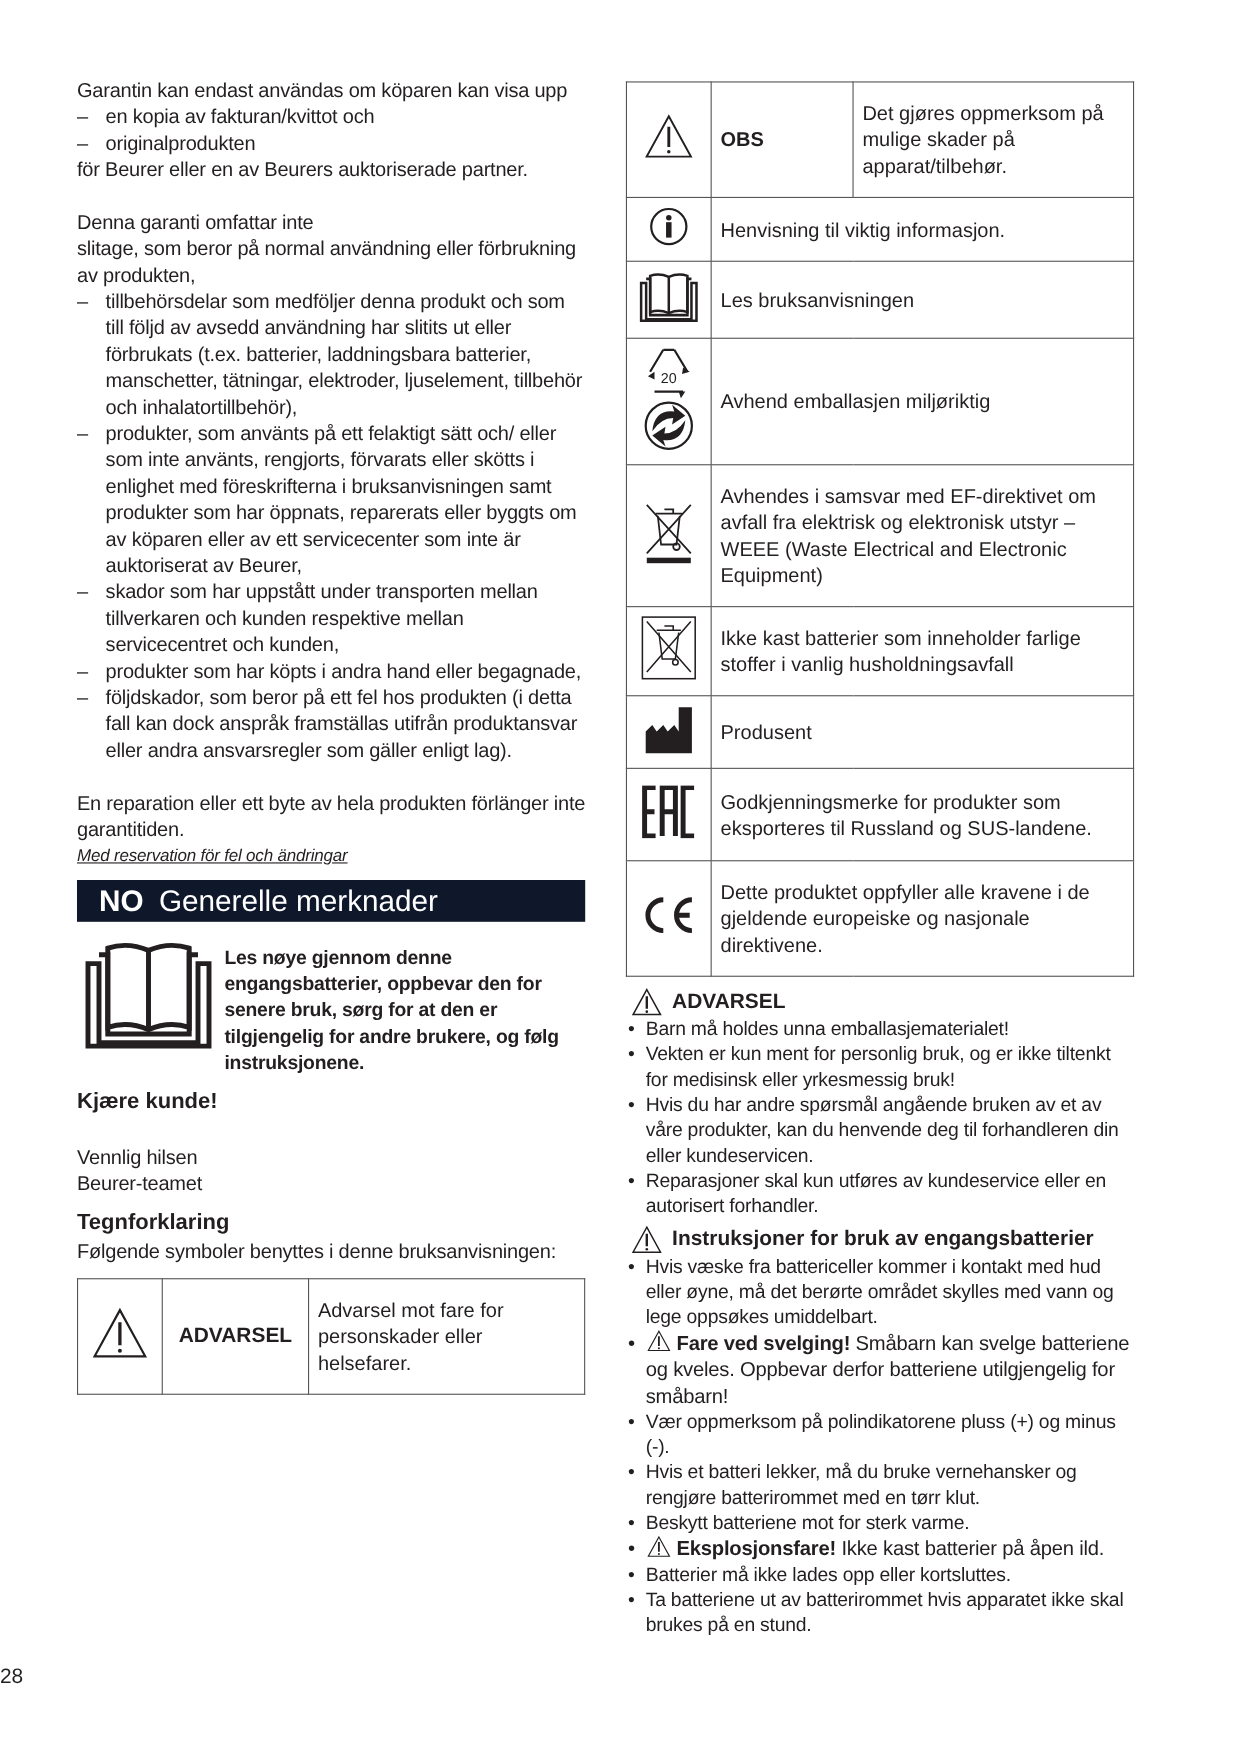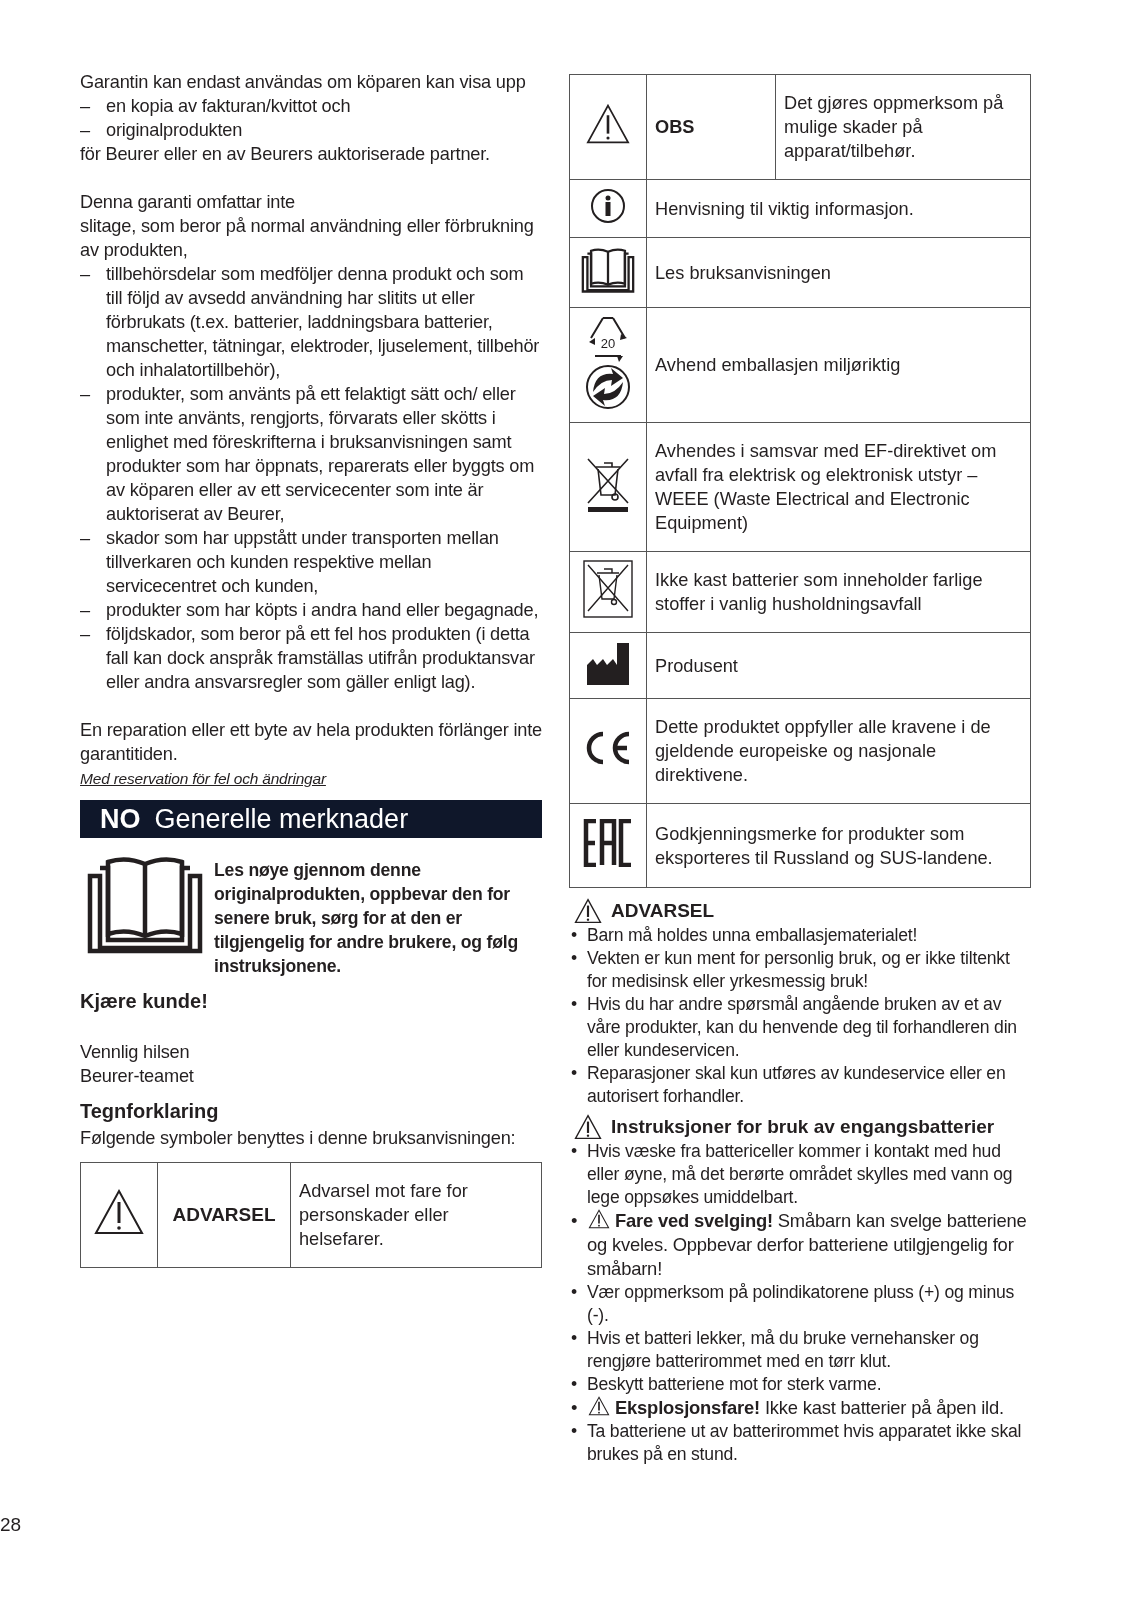--- a/index.html
+++ b/index.html
@@ -1,18 +1,18 @@
 <!DOCTYPE html>
 <html><head>
 <meta charset="utf-8">
 <style>
   html, body { margin:0; padding:0; background:#ffffff; }
   body { width:1128px; height:1601px; position:relative; font-family:"Liberation Sans", sans-serif; color:#231f20; overflow:hidden; }
   .col { position:absolute; top:70px; }
-  #left { left:80px; width:462px; }
+  #left { left:70px; width:462px; }
   #right { left:569px; width:462px; }
   .p { font-size:18.2px; line-height:24px; letter-spacing:-0.2px; margin:0; }
   .gap { height:24px; }
   .dash { position:relative; padding-left:26px; }
   .dash::before { content:"–"; position:absolute; left:0; top:0; }
   .ital { font-style:italic; font-size:15.5px; text-align:left; line-height:22px; margin-top:2px;text-decoration:underline; }
   .banner { margin-top:10px; height:38px; background:#0f172a; color:#fff; display:flex; align-items:center; font-size:27px; padding-left:20px; }
   .banner .code { font-weight:bold; margin-right:14px; }
   .bookrow { display:flex; margin-top:16px; }
   .bookrow .bk { width:118px; height:100px; margin-left:6px; margin-right:10px; flex:none; }
@@ -56,21 +56,21 @@
 
   <div class="bookrow">
     <svg class="bk" viewBox="0 0 118 100">
       <g fill="none" stroke="#231f20" stroke-width="4.5">
         <path d="M4 22 H14 V94 H104 V22 H114 V97 H4 Z"></path>
         <path d="M14 14 H22 V86 H96 V14 H104"></path>
         <path d="M22 8 Q40 2 59 10 Q78 2 96 8 V80 Q78 74 59 82 Q40 74 22 80 Z"></path>
         <path d="M59 10 V82"></path>
       </g>
     </svg>
-    <div class="txt">Les nøye gjennom denne originalprodukten, oppbevar den for senere bruk, sørg for at den er tilgjengelig for andre brukere, og følg instruksjonene.</div>
+    <div class="txt">Les nøye gjennom denne engangsbatterier, oppbevar den for senere bruk, sørg for at den er tilgjengelig for andre brukere, og følg instruksjonene.</div>
   </div>
 
   <h3>Kjære kunde!</h3>
   <div class="gap"></div>
   <p class="p">Vennlig hilsen</p>
   <p class="p">Beurer-teamet</p>
   <h3>Tegnforklaring</h3>
   <p class="p">Følgende symboler benyttes i denne bruksanvisningen:</p>
 
   <table class="sym" style="margin-top:12px;">
@@ -174,39 +174,39 @@
     <tr style="height:66px;">
       <td class="ic">
         <svg width="46" height="44" viewBox="0 0 46 44">
           <path d="M2 44 V24 L8 18 L12 24 L18 18 L22 24 L28 18 L32 24 V2 H44 V44 Z" fill="#231f20"></path>
         </svg>
       </td>
       <td colspan="2">Produsent</td>
     </tr>
     <tr style="height:84px;">
       <td class="ic">
-        <svg width="54" height="40" viewBox="0 0 54 40">
-          <path d="M22 6 A14 14 0 1 0 22 34" fill="none" stroke="#231f20" stroke-width="4.5"></path>
-          <path d="M48 6 A14 14 0 1 0 48 34 M34 20 H46" fill="none" stroke="#231f20" stroke-width="4.5"></path>
-        </svg>
-      </td>
-      <td colspan="2">Dette produktet oppfyller alle kravene i de gjeldende europeiske og nasjonale direktivene.</td>
-    </tr>
-    <tr style="height:84px;">
-      <td class="ic">
         <svg width="52" height="48" viewBox="0 0 52 48">
           <g fill="none" stroke="#231f20" stroke-width="4.5">
             <path d="M14 2 H4 V46 H14 M4 24 H13"></path>
             <path d="M20 46 V2 H32 V46 M20 24 H32"></path>
             <path d="M49 2 H39 V46 H49"></path>
           </g>
         </svg>
       </td>
       <td colspan="2">Godkjenningsmerke for produkter som eksporteres til Russland og SUS-landene.</td>
     </tr>
+    <tr style="height:84px;">
+      <td class="ic">
+        <svg width="54" height="40" viewBox="0 0 54 40">
+          <path d="M22 6 A14 14 0 1 0 22 34" fill="none" stroke="#231f20" stroke-width="4.5"></path>
+          <path d="M48 6 A14 14 0 1 0 48 34 M34 20 H46" fill="none" stroke="#231f20" stroke-width="4.5"></path>
+        </svg>
+      </td>
+      <td colspan="2">Dette produktet oppfyller alle kravene i de gjeldende europeiske og nasjonale direktivene.</td>
+    </tr>
   </tbody>
     </table>
 
   <div class="hdr">
     <svg width="30" height="26" viewBox="0 0 52 48">
       <path d="M26 3 L49 45 H3 Z" fill="none" stroke="#231f20" stroke-width="2.5"></path>
       <path d="M26 14 V35" stroke="#231f20" stroke-width="4"></path>
       <circle cx="26" cy="40" r="2.2" fill="#231f20"></circle>
     </svg>
     <span>ADVARSEL</span>
@@ -235,16 +235,17 @@
   <div class="bul">Vær oppmerksom på polindikatorene pluss (+) og minus (-).</div>
   <div class="bul">Hvis et batteri lekker, må du bruke vernehansker og rengjøre batterirommet med en tørr klut.</div>
   <div class="bul">Beskytt batteriene mot for sterk varme.</div>
   <div class="bul" style="font-size:18.4px; line-height:24px;">
     <svg class="inl-warn" width="24" height="20" viewBox="0 0 52 48">
       <path d="M26 3 L49 45 H3 Z" fill="none" stroke="#231f20" stroke-width="2.5"></path>
       <path d="M26 14 V35" stroke="#231f20" stroke-width="4"></path>
       <circle cx="26" cy="40" r="2.2" fill="#231f20"></circle>
     </svg><b>Eksplosjonsfare!</b><span> Ikke kast batterier på åpen ild.</span>
   </div>
+  <div class="bul">Batterier må ikke lades opp eller kortsluttes.</div>
   <div class="bul">Ta batteriene ut av batterirommet hvis apparatet ikke skal brukes på en stund.</div>
 </div>
 
 <div class="pageno">28</div>
 
 </body></html>

